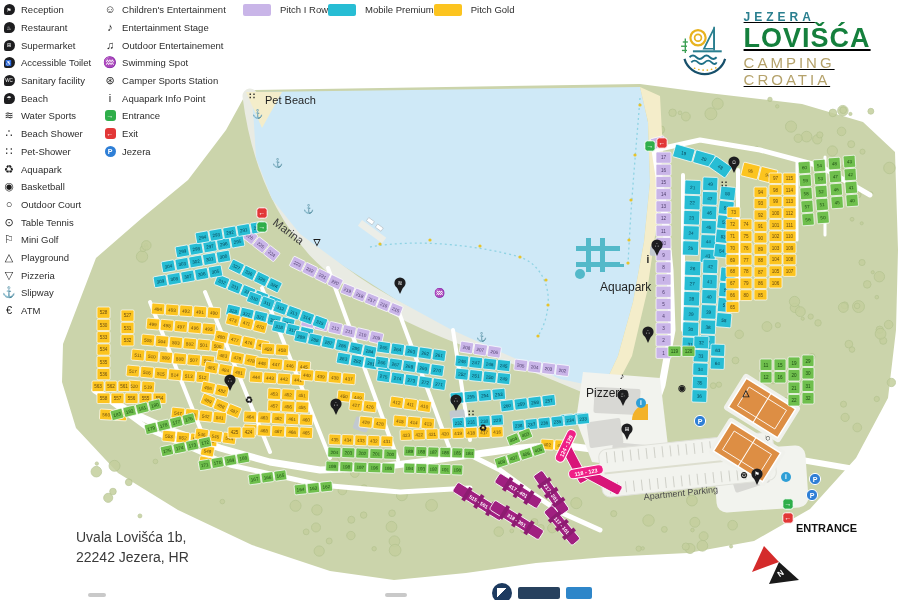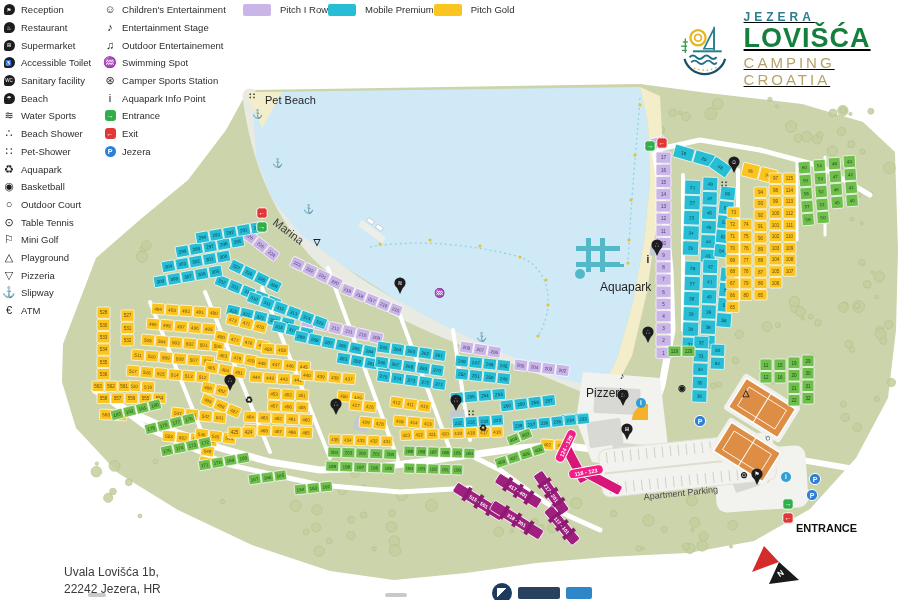--- a/index.html
+++ b/index.html
@@ -20,21 +20,21 @@
   .badge.round{border-radius:50%;}
   .typelegend{position:absolute;left:243px;top:1px;display:flex;}
   .pt-col{display:flex;flex-direction:row;margin-right:10px;}
   .pt-item{display:flex;align-items:center;height:17.3px;font-size:9.5px;color:#2d2d2d;white-space:nowrap;}
   .pt-swatch{width:28px;height:12px;border-radius:2px;margin-right:9px;}
   .brand{position:absolute;left:676px;top:2px;display:flex;align-items:flex-end;text-decoration:underline;}
   .brand-text{margin-left:10px;padding-top:8px;}
   .brand-top{color:#2a7f8f;font-size:12px;letter-spacing:4px;font-weight:600;}
   .brand-name{color:#15803d;font-size:27px;font-weight:bold;letter-spacing:1px;line-height:1.05;}
   .brand-sub{color:#b5a26b;font-size:15px;letter-spacing:3px;margin-top:2px;}
-  .addr{position:absolute;left:64px;top:528px;font-size:12px;line-height:1.4;color:#3a3a3a;margin-top:36px;}
+  .addr{position:absolute;left:76px;top:528px;font-size:14px;line-height:1.4;color:#3a3a3a;}
   .partner{position:absolute;left:492px;top:583px;display:flex;align-items:center;}
   .partner-circle{width:20px;height:20px;border-radius:50%;background:#1d3a5f;position:relative;}
   .partner-circle:after{content:"";position:absolute;left:5px;top:5px;width:10px;height:10px;
      background:linear-gradient(135deg,#fff 45%,transparent 46%);}
   .partner-bar{height:12px;border-radius:2px;margin-left:6px;}
   .frag{position:absolute;height:4px;background:#c9c9c9;border-radius:2px;}
 </style>
 </head>
 <body>
 

